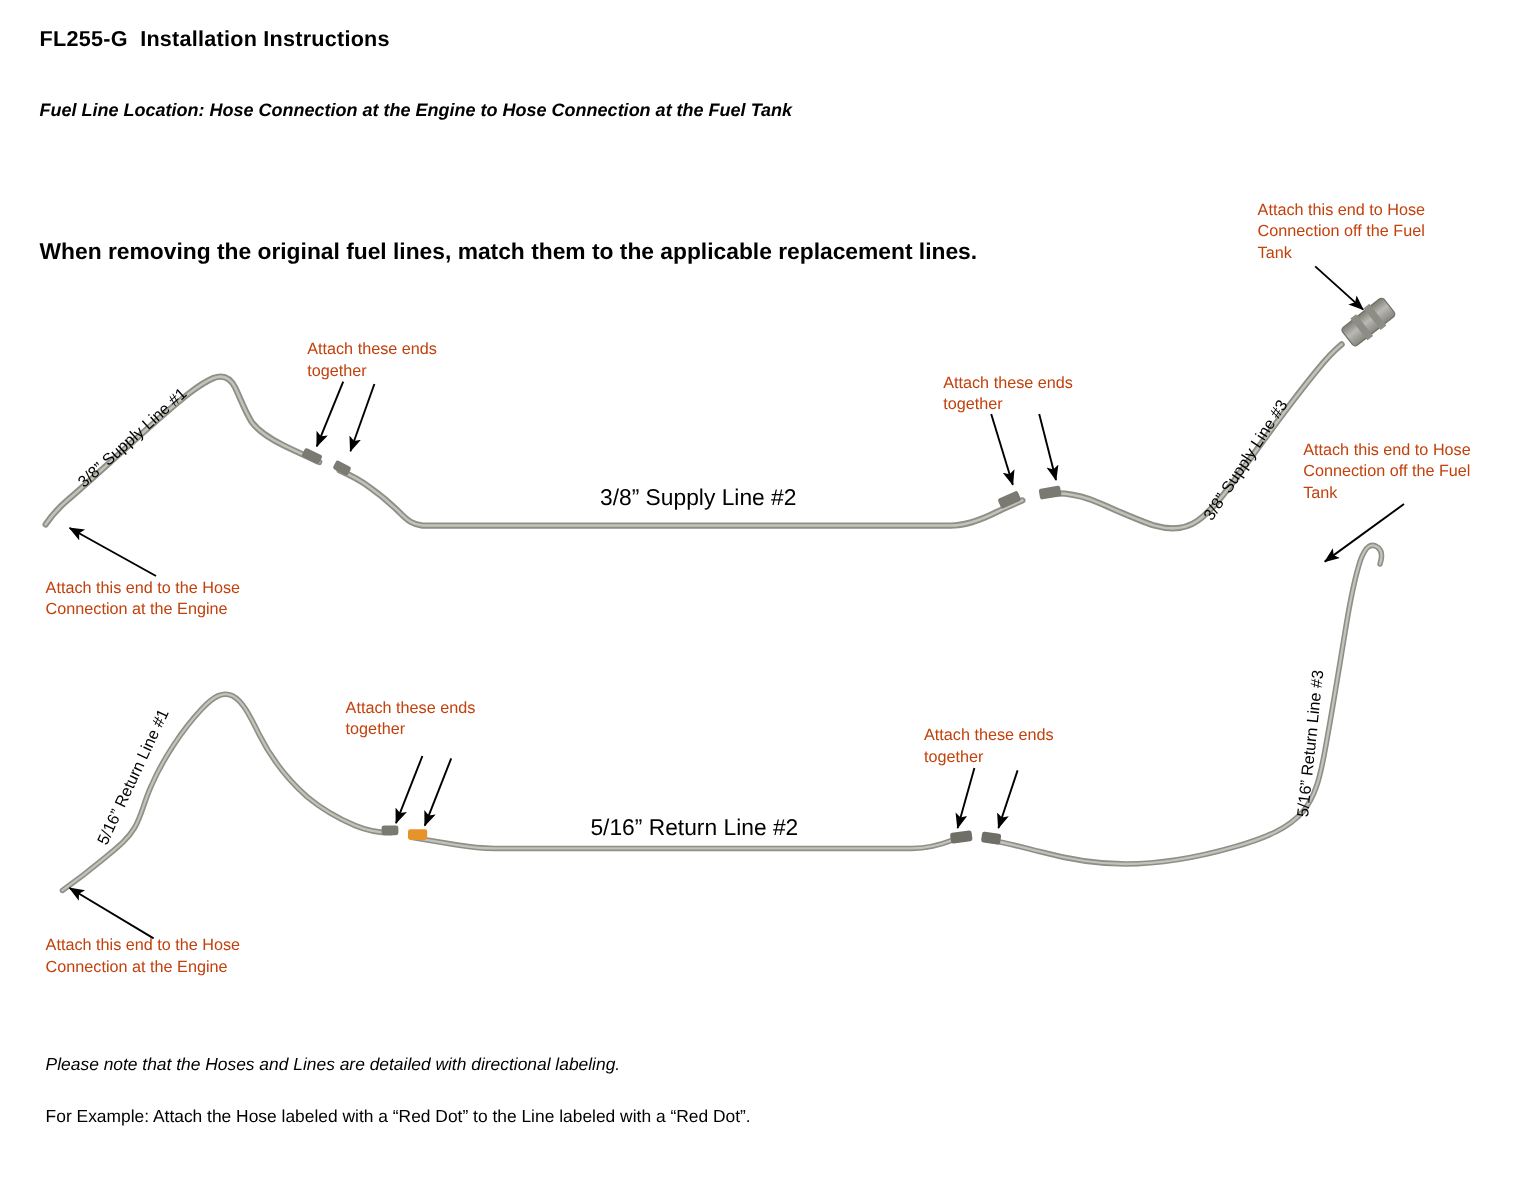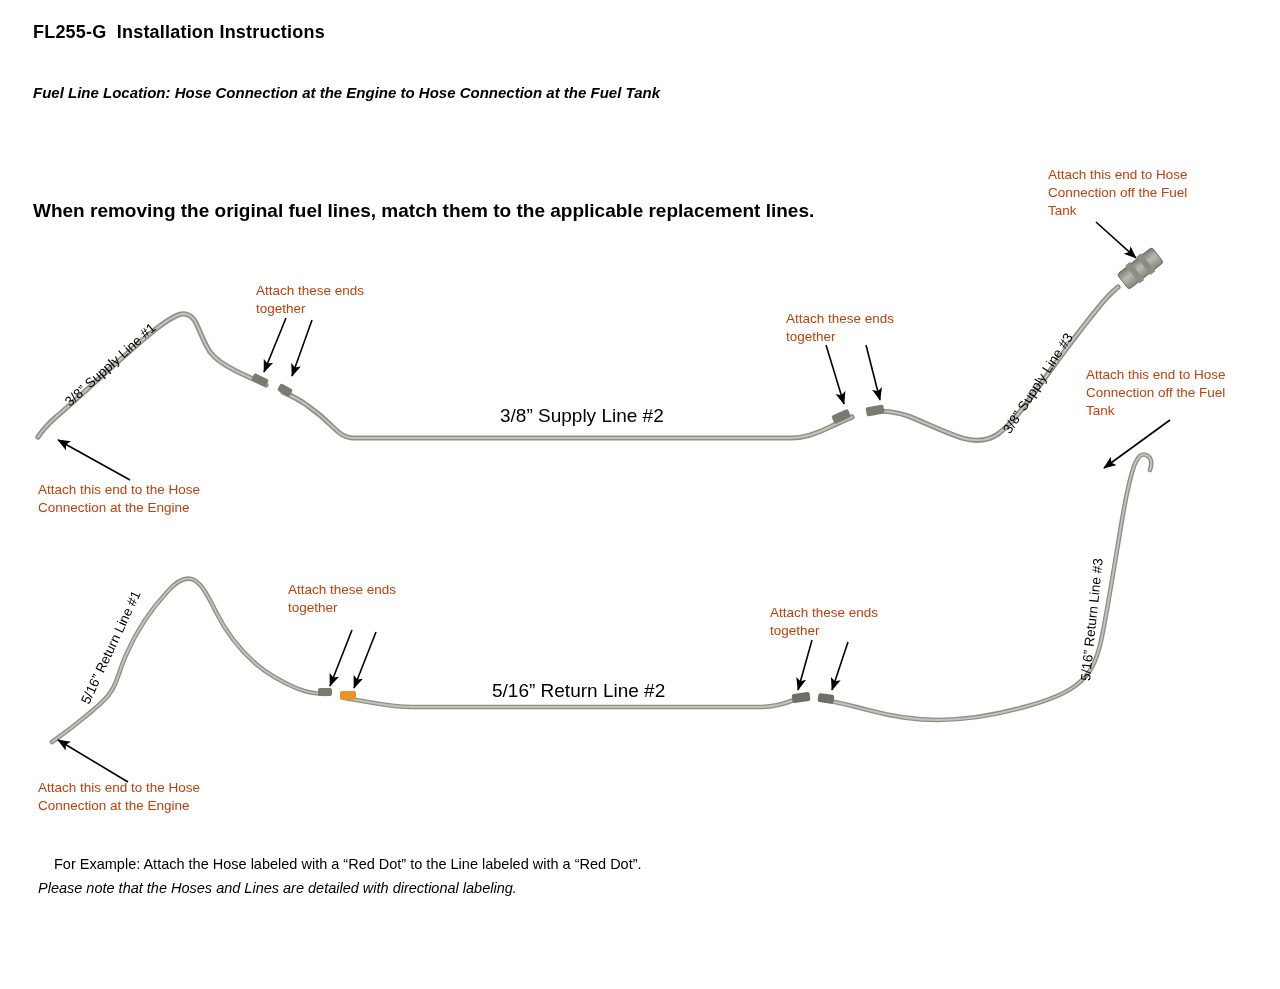--- a/index.html
+++ b/index.html
@@ -56,21 +56,21 @@
   }
   
   .footer-note {
     position: absolute;
     left: 38px;
     font-size: 14.5px;
     line-height: 1.55;
     font-weight: normal;
   }
   .footer-note-1 { top: 877px; font-style: italic; }
-  .footer-note-2 { top: 853px; margin-left: 16px; }
+  .footer-note-2 { top: 920px; }
 
   
   .callout {
     position: absolute;
     font-size: 13.5px;
     line-height: 1.35;
     color: #c2410c;
     white-space: pre-line;
   }
   .rot-label {

